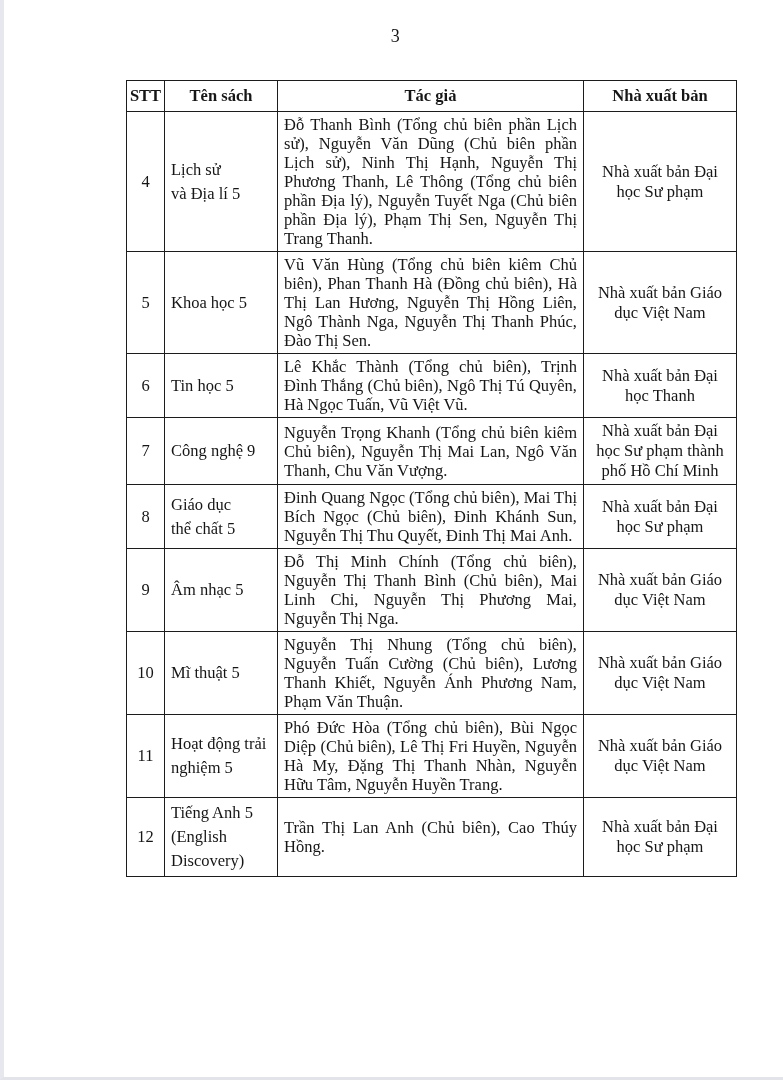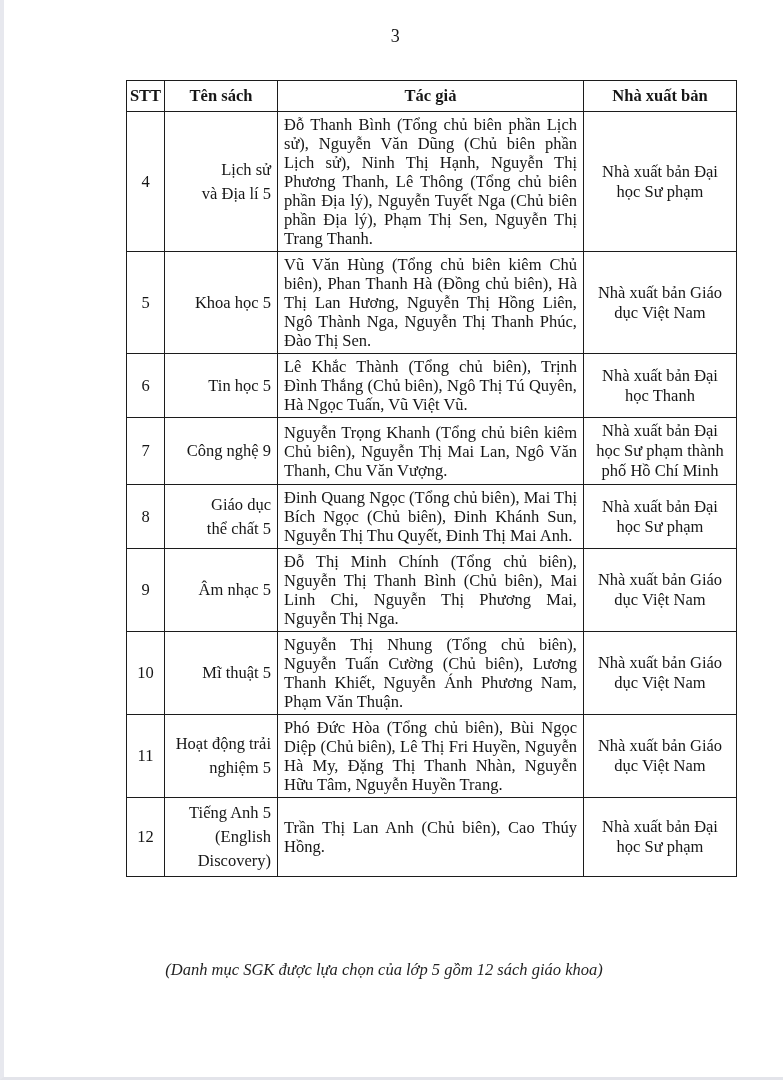--- a/index.html
+++ b/index.html
@@ -57,21 +57,21 @@
   table.book-table th {
     font-weight: bold;
     text-align: center;
     padding: 5px 2px;
     font-size: 16.5px;
   }
   td.cell-stt {
     text-align: center;
   }
   td.cell-name {
-    text-align: right;
+    text-align: left;
     white-space: pre-line;
     line-height: 24px;
     padding: 4px 4px;
   }
   td.cell-auth {
     text-align: justify;
     line-height: 19px;
     padding: 4px 8px;
     margin-left: 24px;
   }
@@ -169,15 +169,14 @@
         <td class="cell-stt">12</td>
         <td class="cell-name">Tiếng Anh 5
 (English
 Discovery)</td>
         <td class="cell-auth">Trần Thị Lan Anh (Chủ biên), Cao Thúy Hồng.</td>
         <td class="cell-pub">Nhà xuất bản Đại học Sư phạm</td>
       </tr>
     </tbody>
   </table>
 
-  <div class="caption">(Danh mục SGK được lựa chọn của lớp 5 gồm 12 sách giáo khoa)</div>
 
 </div>
 
 </body></html>

